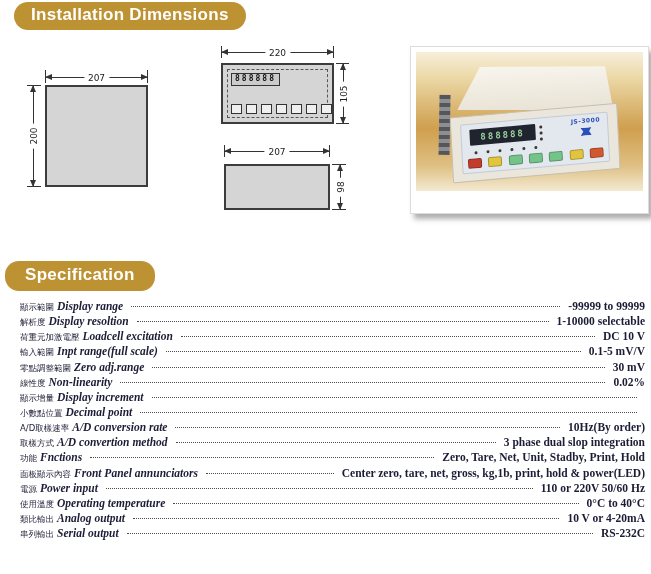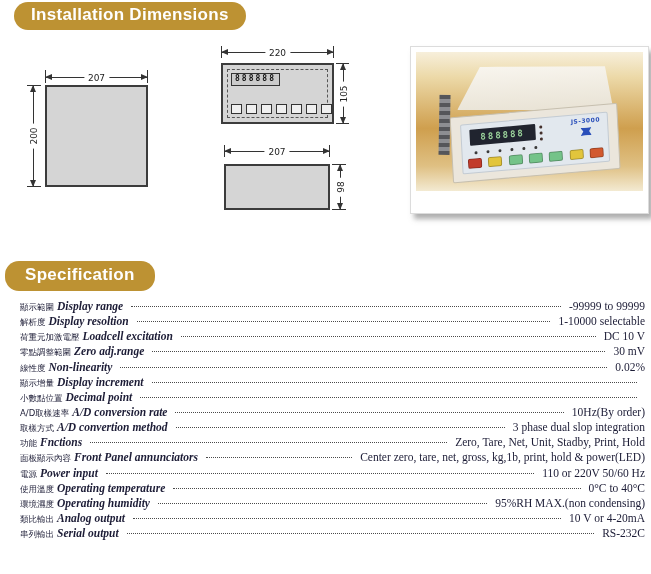--- a/index.html
+++ b/index.html
@@ -87,21 +87,21 @@
   .leds i{width:3px;height:3px;border-radius:50%;background:#3a3a3a;}
   .btns{position:absolute;left:5px;right:5px;bottom:4px;display:flex;justify-content:space-between;}
   .btns i{width:14px;height:10px;border-radius:2px;border:1px solid rgba(0,0,0,.25);box-sizing:border-box;}
 
   
   .spec-table{position:absolute;left:20px;top:300px;width:625px;}
   .srow{display:flex;align-items:baseline;height:15.15px;color:#1c1c36;}
   .zh{font-family:"DejaVu Sans",sans-serif;font-size:8.5px;margin-right:3px;white-space:nowrap;line-height:1;}
   .en{font-weight:bold;font-size:11.5px;white-space:nowrap;font-style:italic;}
   .leader{flex:1;border-bottom:1.5px dotted #4a4a4a;margin:0 8px;transform:translateY(-3px);min-width:10px;}
-  .val{font-weight:normal;font-size:11.5px;white-space:nowrap;}
+  .val{font-weight:bold;font-size:11.5px;white-space:nowrap;}
 </style>
 </head>
 <body>
 
 <div class="pill install">Installation Dimensions</div>
 
 <div class="draw-box" style="left:45px;top:85px;width:103px;height:102px;"></div>
 <div class="dimh" style="left:45px;top:77px;width:103px;">
   <span class="dim-lbl">207</span>
 </div>
@@ -202,20 +202,26 @@
     <span class="leader"></span>
     <span class="val">1-10000 selectable</span>
   </div>
     <div class="srow">
     <span class="zh">荷重元加激電壓</span>
     <span class="en">Loadcell excitation</span>
     <span class="leader"></span>
     <span class="val">DC 10 V</span>
   </div>
     <div class="srow">
+    <span class="zh">輸入範圍</span>
+    <span class="en">Inpt range(full scale)</span>
+    <span class="leader"></span>
+    <span class="val">0.1-5 mV/V</span>
+  </div>
+    <div class="srow">
     <span class="zh">零點調整範圍</span>
     <span class="en">Zero adj.range</span>
     <span class="leader"></span>
     <span class="val">30 mV</span>
   </div>
     <div class="srow">
     <span class="zh">線性度</span>
     <span class="en">Non-linearity</span>
     <span class="leader"></span>
     <span class="val">0.02%</span>
@@ -260,26 +266,20 @@
     <span class="leader"></span>
     <span class="val">110 or 220V 50/60  Hz</span>
   </div>
     <div class="srow">
     <span class="zh">使用溫度</span>
     <span class="en">Operating temperature</span>
     <span class="leader"></span>
     <span class="val">0°C to 40°C</span>
   </div>
     <div class="srow">
-    <span class="zh">環境濕度</span>
-    <span class="en">Operating humidity</span>
-    <span class="leader"></span>
-    <span class="val">95%RH MAX.(non condensing)</span>
-  </div>
-    <div class="srow">
     <span class="zh">類比輸出</span>
     <span class="en">Analog output</span>
     <span class="leader"></span>
     <span class="val">10 V  or 4-20mA</span>
   </div>
     <div class="srow">
     <span class="zh">串列輸出</span>
     <span class="en">Serial output</span>
     <span class="leader"></span>
     <span class="val">RS-232C</span>

